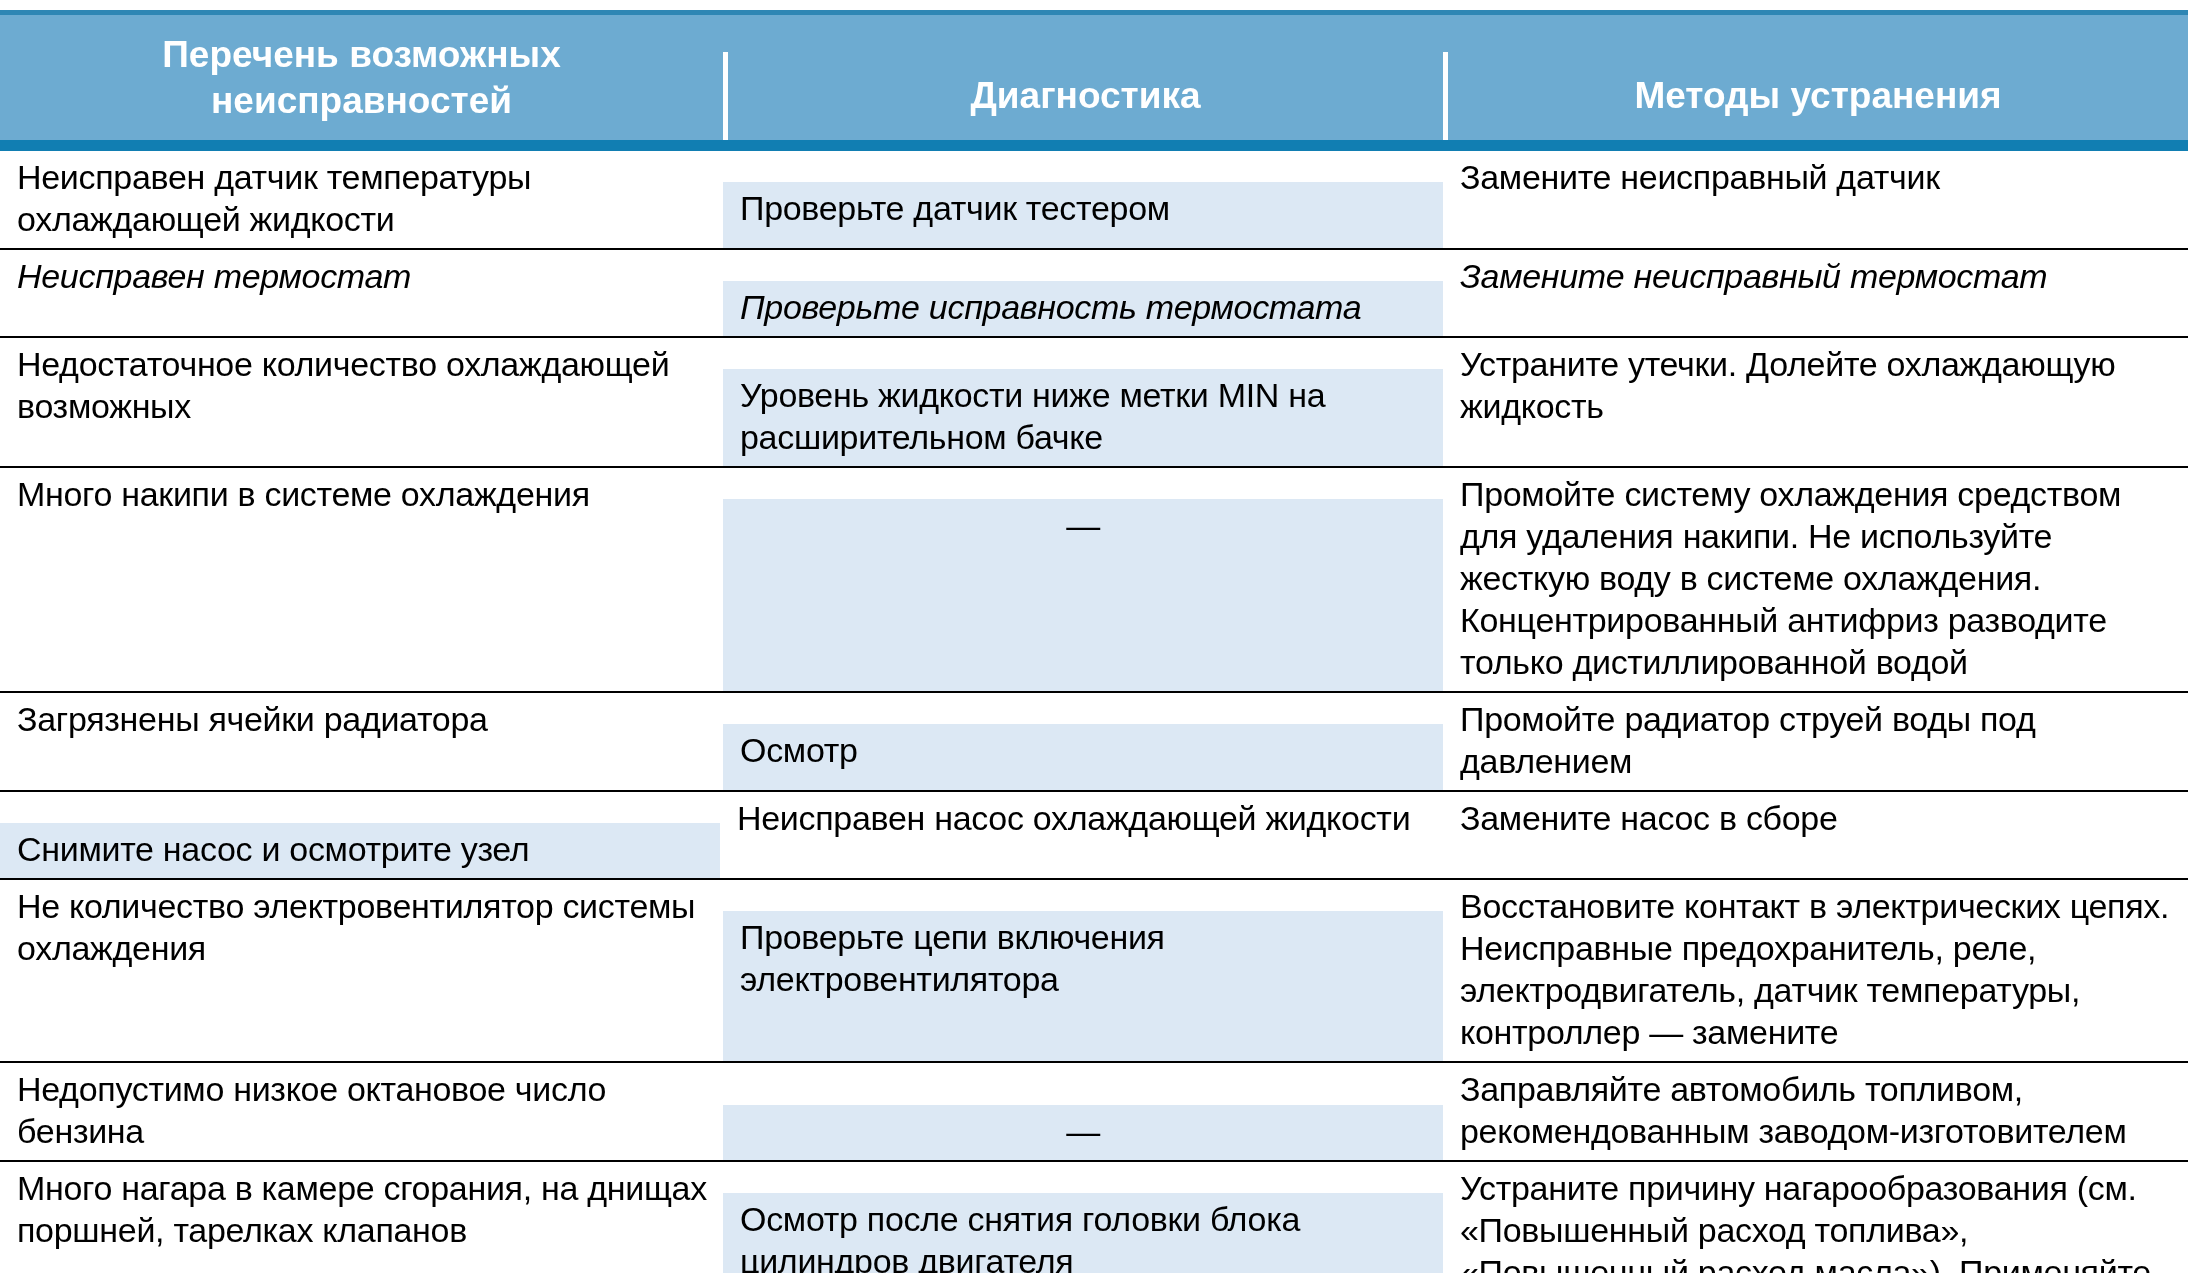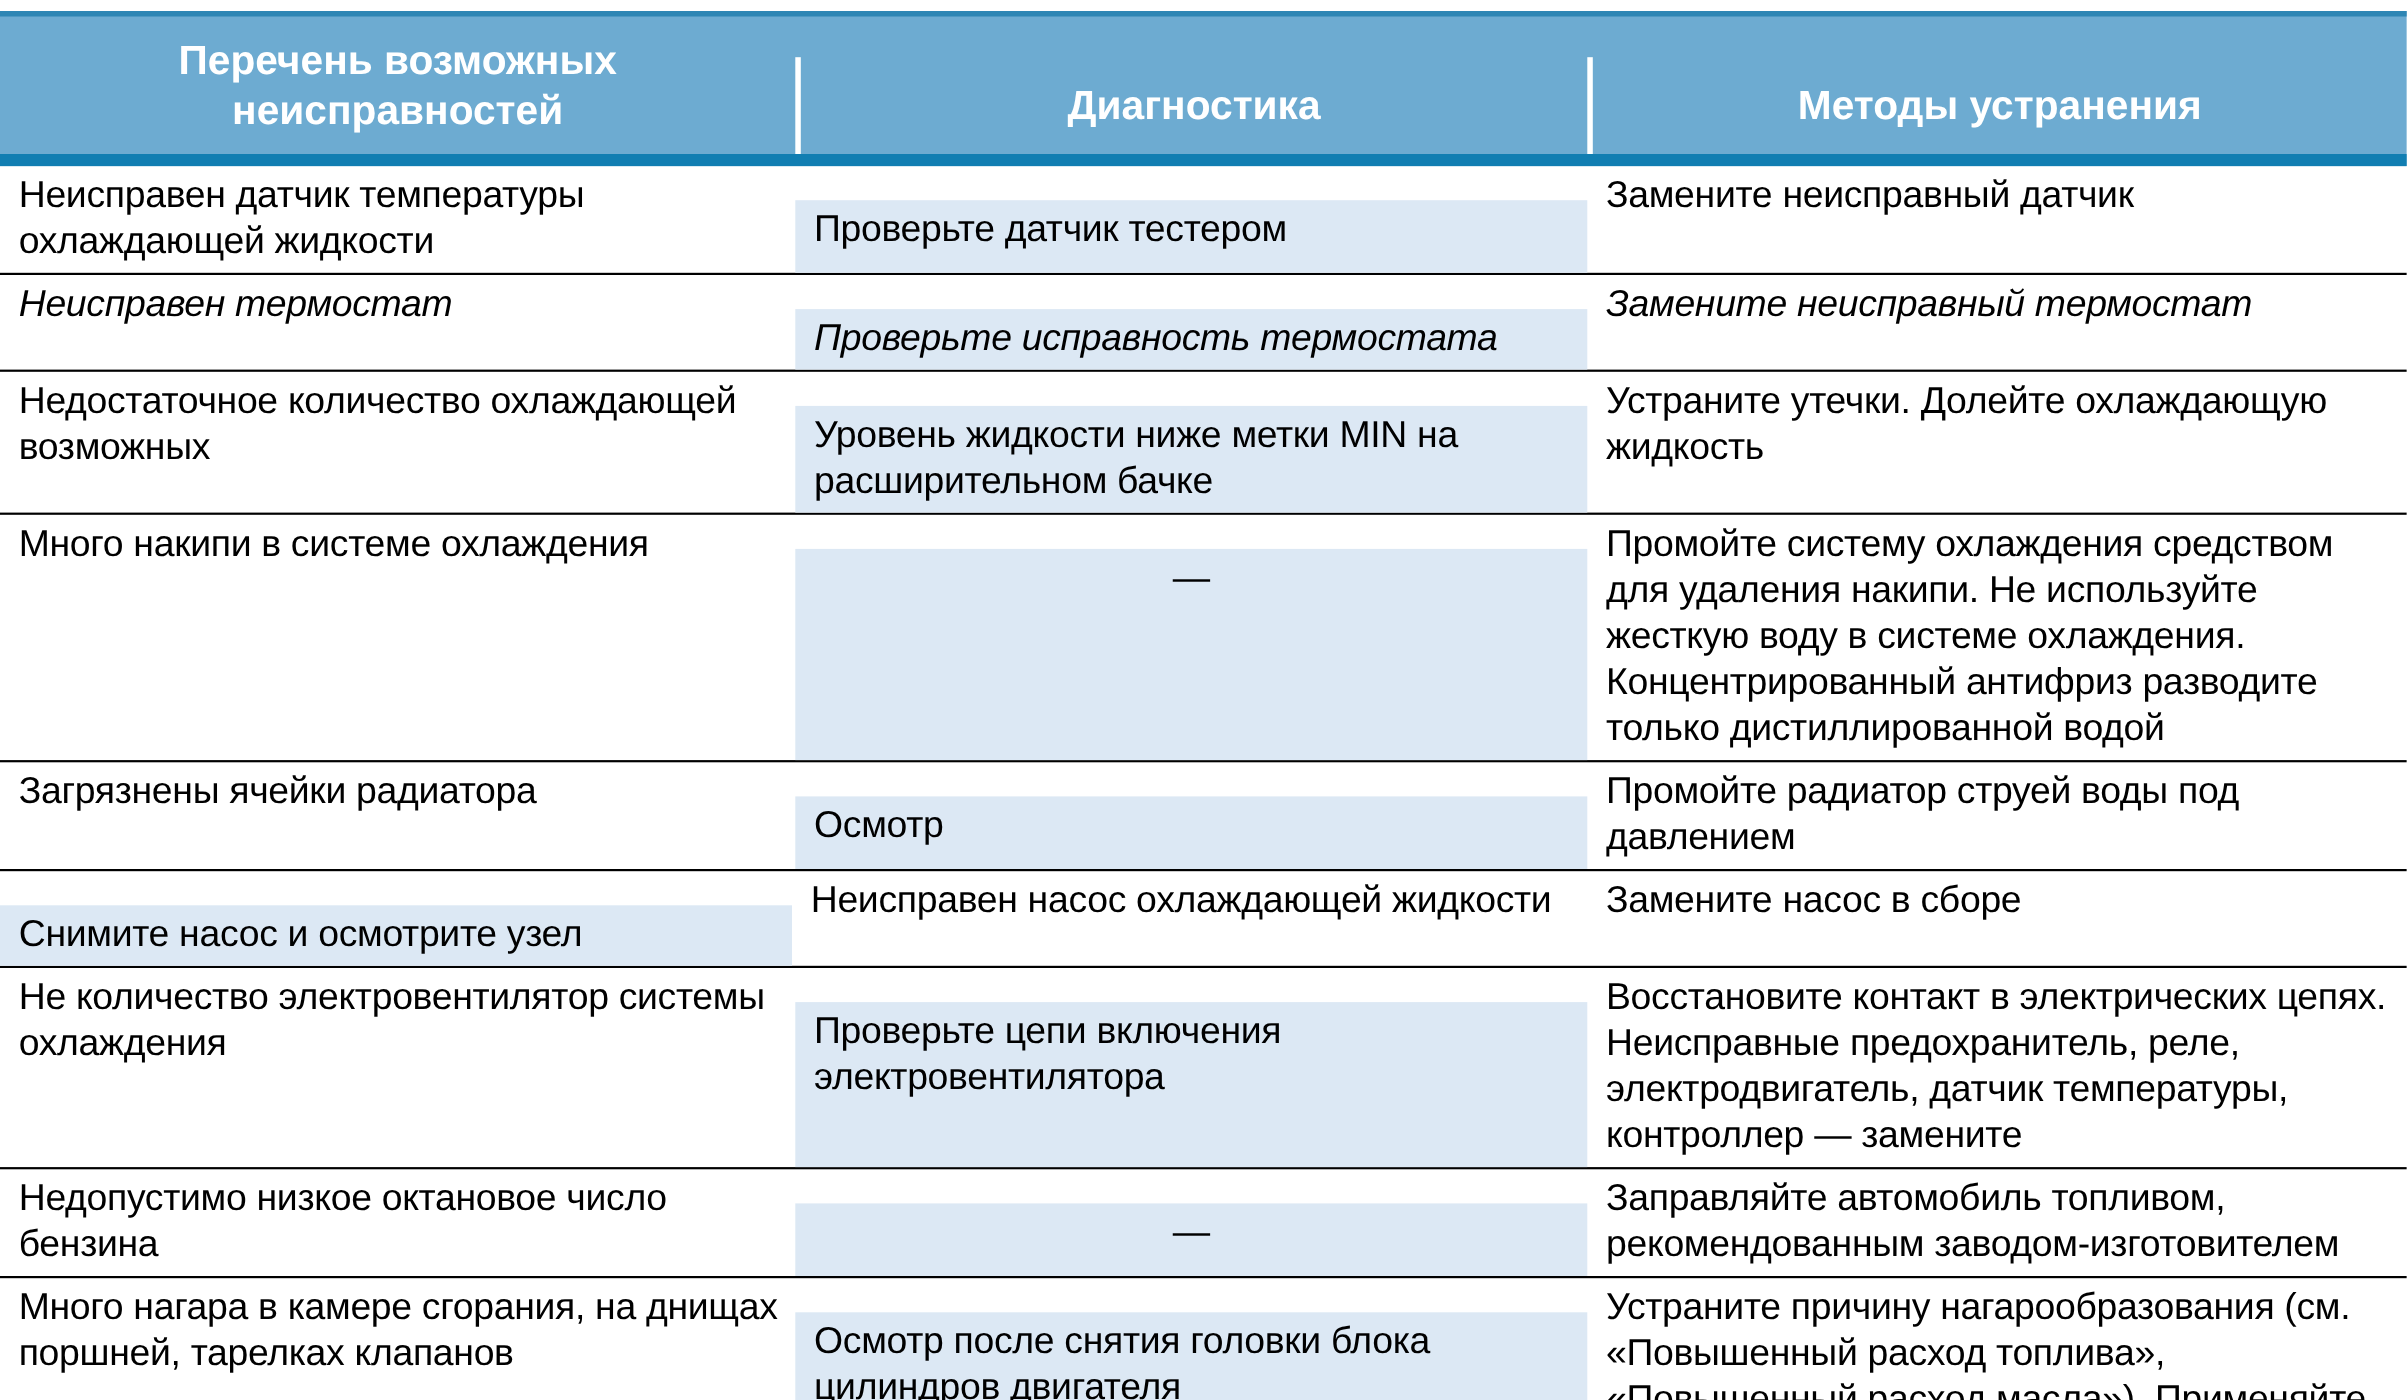--- a/index.html
+++ b/index.html
@@ -60,21 +60,21 @@
   .c2{width:720px;background:var(--diagnostics-bg);padding-left:22px;margin-top:31px;}
   .c3{flex:1;padding-left:19px;border-radius:30px;}
   .c2.dash{text-align:center;padding-left:12px;}
   .tbody .row:nth-child(1){min-height:75px;justify-content:center;}
   .tbody .row:nth-child(2){min-height:47px;font-style:italic;}
   .tbody .row:nth-child(3){min-height:87px;}
   .tbody .row:nth-child(4){min-height:205px;}
   .tbody .row:nth-child(5){min-height:90px;}
   .tbody .row:nth-child(6){min-height:45px;}
   .tbody .row:nth-child(7){min-height:166px;}
-  .tbody .row:nth-child(8){min-height:88px;}
+  .tbody .row:nth-child(8){min-height:88px;align-items:flex-end;}
   .tbody .row:nth-child(9){min-height:209px;}
   .tbody .row:nth-child(10){min-height:137px;}
 </style>
 </head>
 <body>
 
 <div class="page">
   <div class="trouble-table">
 
     <div class="thead">

